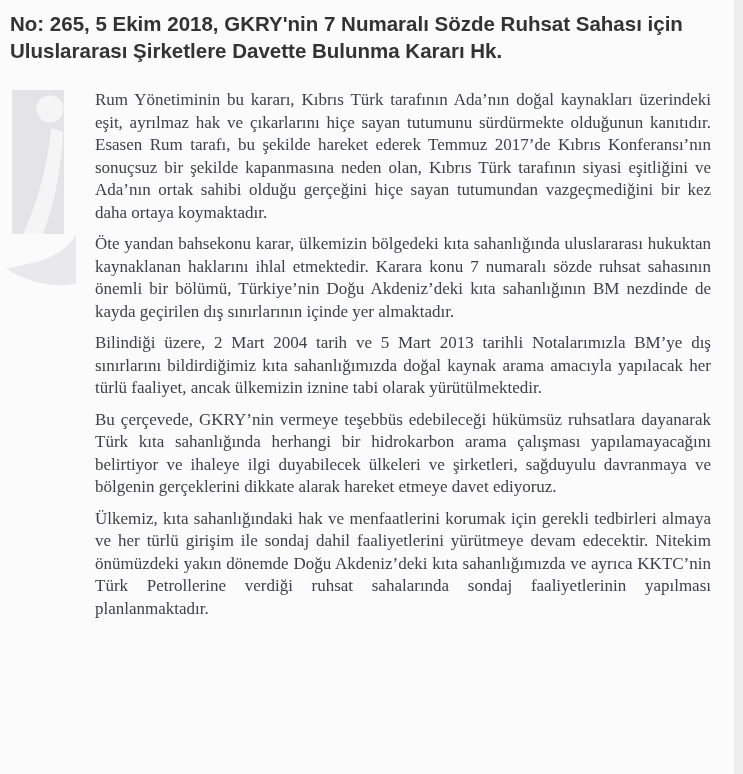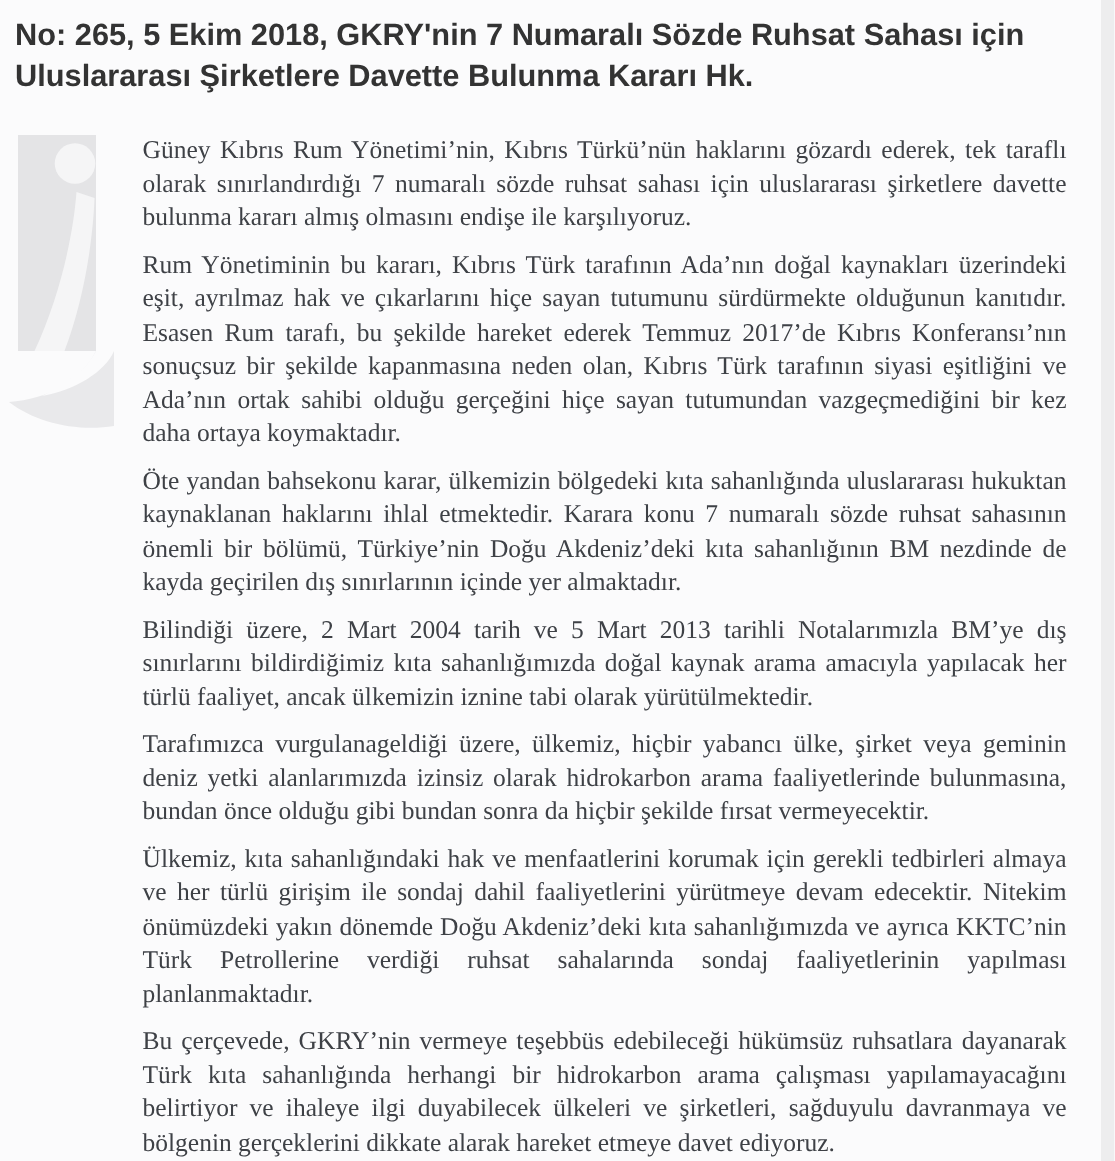--- a/index.html
+++ b/index.html
@@ -67,22 +67,20 @@
 
     <circle cx="50" cy="21" r="13.5" fill="#f5f5f6"></circle>
 
     <path d="M51,40 C49,68 40,110 23,146 L43,146 C56,112 62,72 63,44 Z" fill="#f5f5f6"></path>
 
     <path d="M64,146 L76,146 L76,196 C52,200 24,194 6,180 C32,178 54,166 64,146 Z" fill="#e9e9eb"></path>
     <path d="M64,146 L76,146 C70,160 50,172 28,176 C44,168 58,158 64,146 Z" fill="#fbfbfc"></path>
   </svg>
 
   <div class="body-text">
-      <p>Güney Kıbrıs Rum Yönetimi’nin, Kıbrıs Türkü’nün haklarını gözardı ederek, tek taraflı olarak sınırlandırdığı 7 numaralı sözde ruhsat sahası için uluslararası şirketlere davette bulunma kararı almış olmasını endişe ile karşılıyoruz.</p>
       <p>Rum Yönetiminin bu kararı, Kıbrıs Türk tarafının Ada’nın doğal kaynakları üzerindeki eşit, ayrılmaz hak ve çıkarlarını hiçe sayan tutumunu sürdürmekte olduğunun kanıtıdır. Esasen Rum tarafı, bu şekilde hareket ederek Temmuz 2017’de Kıbrıs Konferansı’nın sonuçsuz bir şekilde kapanmasına neden olan, Kıbrıs Türk tarafının siyasi eşitliğini ve Ada’nın ortak sahibi olduğu gerçeğini hiçe sayan tutumundan vazgeçmediğini bir kez daha ortaya koymaktadır.</p>
       <p>Öte yandan bahsekonu karar, ülkemizin bölgedeki kıta sahanlığında uluslararası hukuktan kaynaklanan haklarını ihlal etmektedir. Karara konu 7 numaralı sözde ruhsat sahasının önemli bir bölümü, Türkiye’nin Doğu Akdeniz’deki kıta sahanlığının BM nezdinde de kayda geçirilen dış sınırlarının içinde yer almaktadır.</p>
       <p>Bilindiği üzere, 2 Mart 2004 tarih ve 5 Mart 2013 tarihli Notalarımızla BM’ye dış sınırlarını bildirdiğimiz kıta sahanlığımızda doğal kaynak arama amacıyla yapılacak her türlü faaliyet, ancak ülkemizin iznine tabi olarak yürütülmektedir.</p>
-      <p>Tarafımızca vurgulanageldiği üzere, ülkemiz, hiçbir yabancı ülke, şirket veya geminin deniz yetki alanlarımızda izinsiz olarak hidrokarbon arama faaliyetlerinde bulunmasına, bundan önce olduğu gibi bundan sonra da hiçbir şekilde fırsat vermeyecektir.</p>
+      <p>Bu çerçevede, GKRY’nin vermeye teşebbüs edebileceği hükümsüz ruhsatlara dayanarak Türk kıta sahanlığında herhangi bir hidrokarbon arama çalışması yapılamayacağını belirtiyor ve ihaleye ilgi duyabilecek ülkeleri ve şirketleri, sağduyulu davranmaya ve bölgenin gerçeklerini dikkate alarak hareket etmeye davet ediyoruz.</p>
       <p>Ülkemiz, kıta sahanlığındaki hak ve menfaatlerini korumak için gerekli tedbirleri almaya ve her türlü girişim ile sondaj dahil faaliyetlerini yürütmeye devam edecektir. Nitekim önümüzdeki yakın dönemde Doğu Akdeniz’deki kıta sahanlığımızda ve ayrıca KKTC’nin Türk Petrollerine verdiği ruhsat sahalarında sondaj faaliyetlerinin yapılması planlanmaktadır.</p>
-      <p>Bu çerçevede, GKRY’nin vermeye teşebbüs edebileceği hükümsüz ruhsatlara dayanarak Türk kıta sahanlığında herhangi bir hidrokarbon arama çalışması yapılamayacağını belirtiyor ve ihaleye ilgi duyabilecek ülkeleri ve şirketleri, sağduyulu davranmaya ve bölgenin gerçeklerini dikkate alarak hareket etmeye davet ediyoruz.</p>
     </div>
 
 </div>
 
 </body></html>

